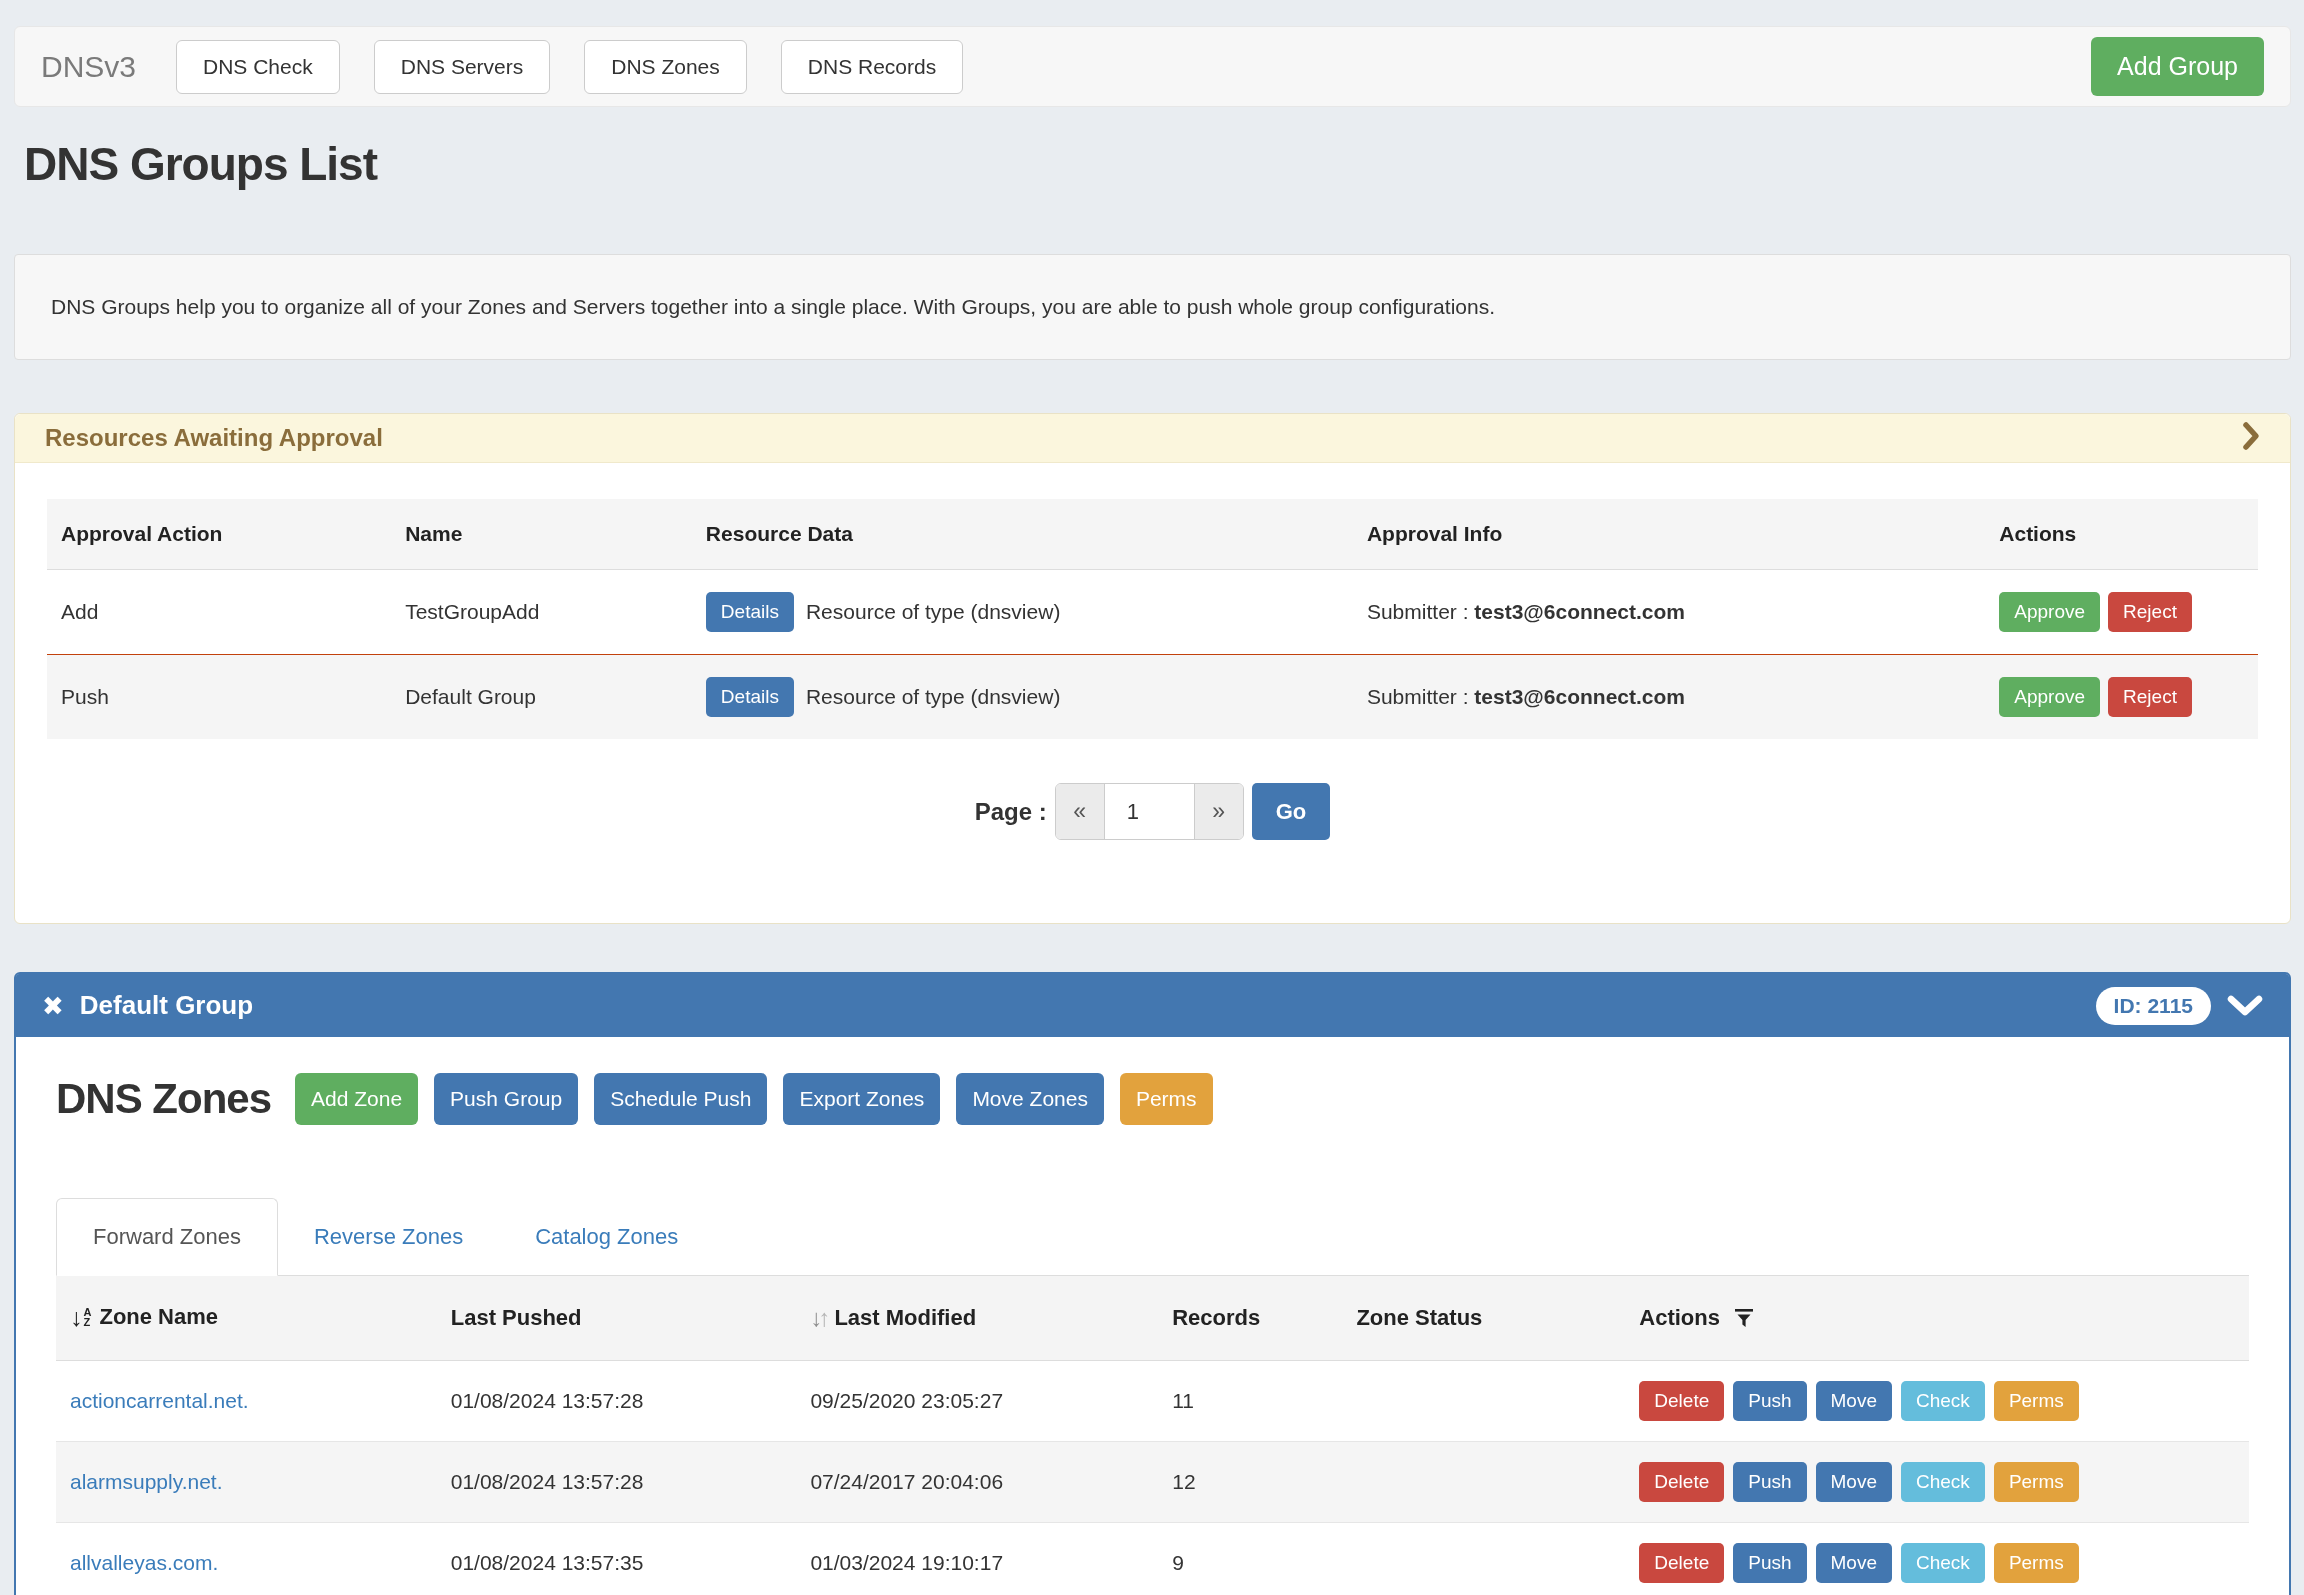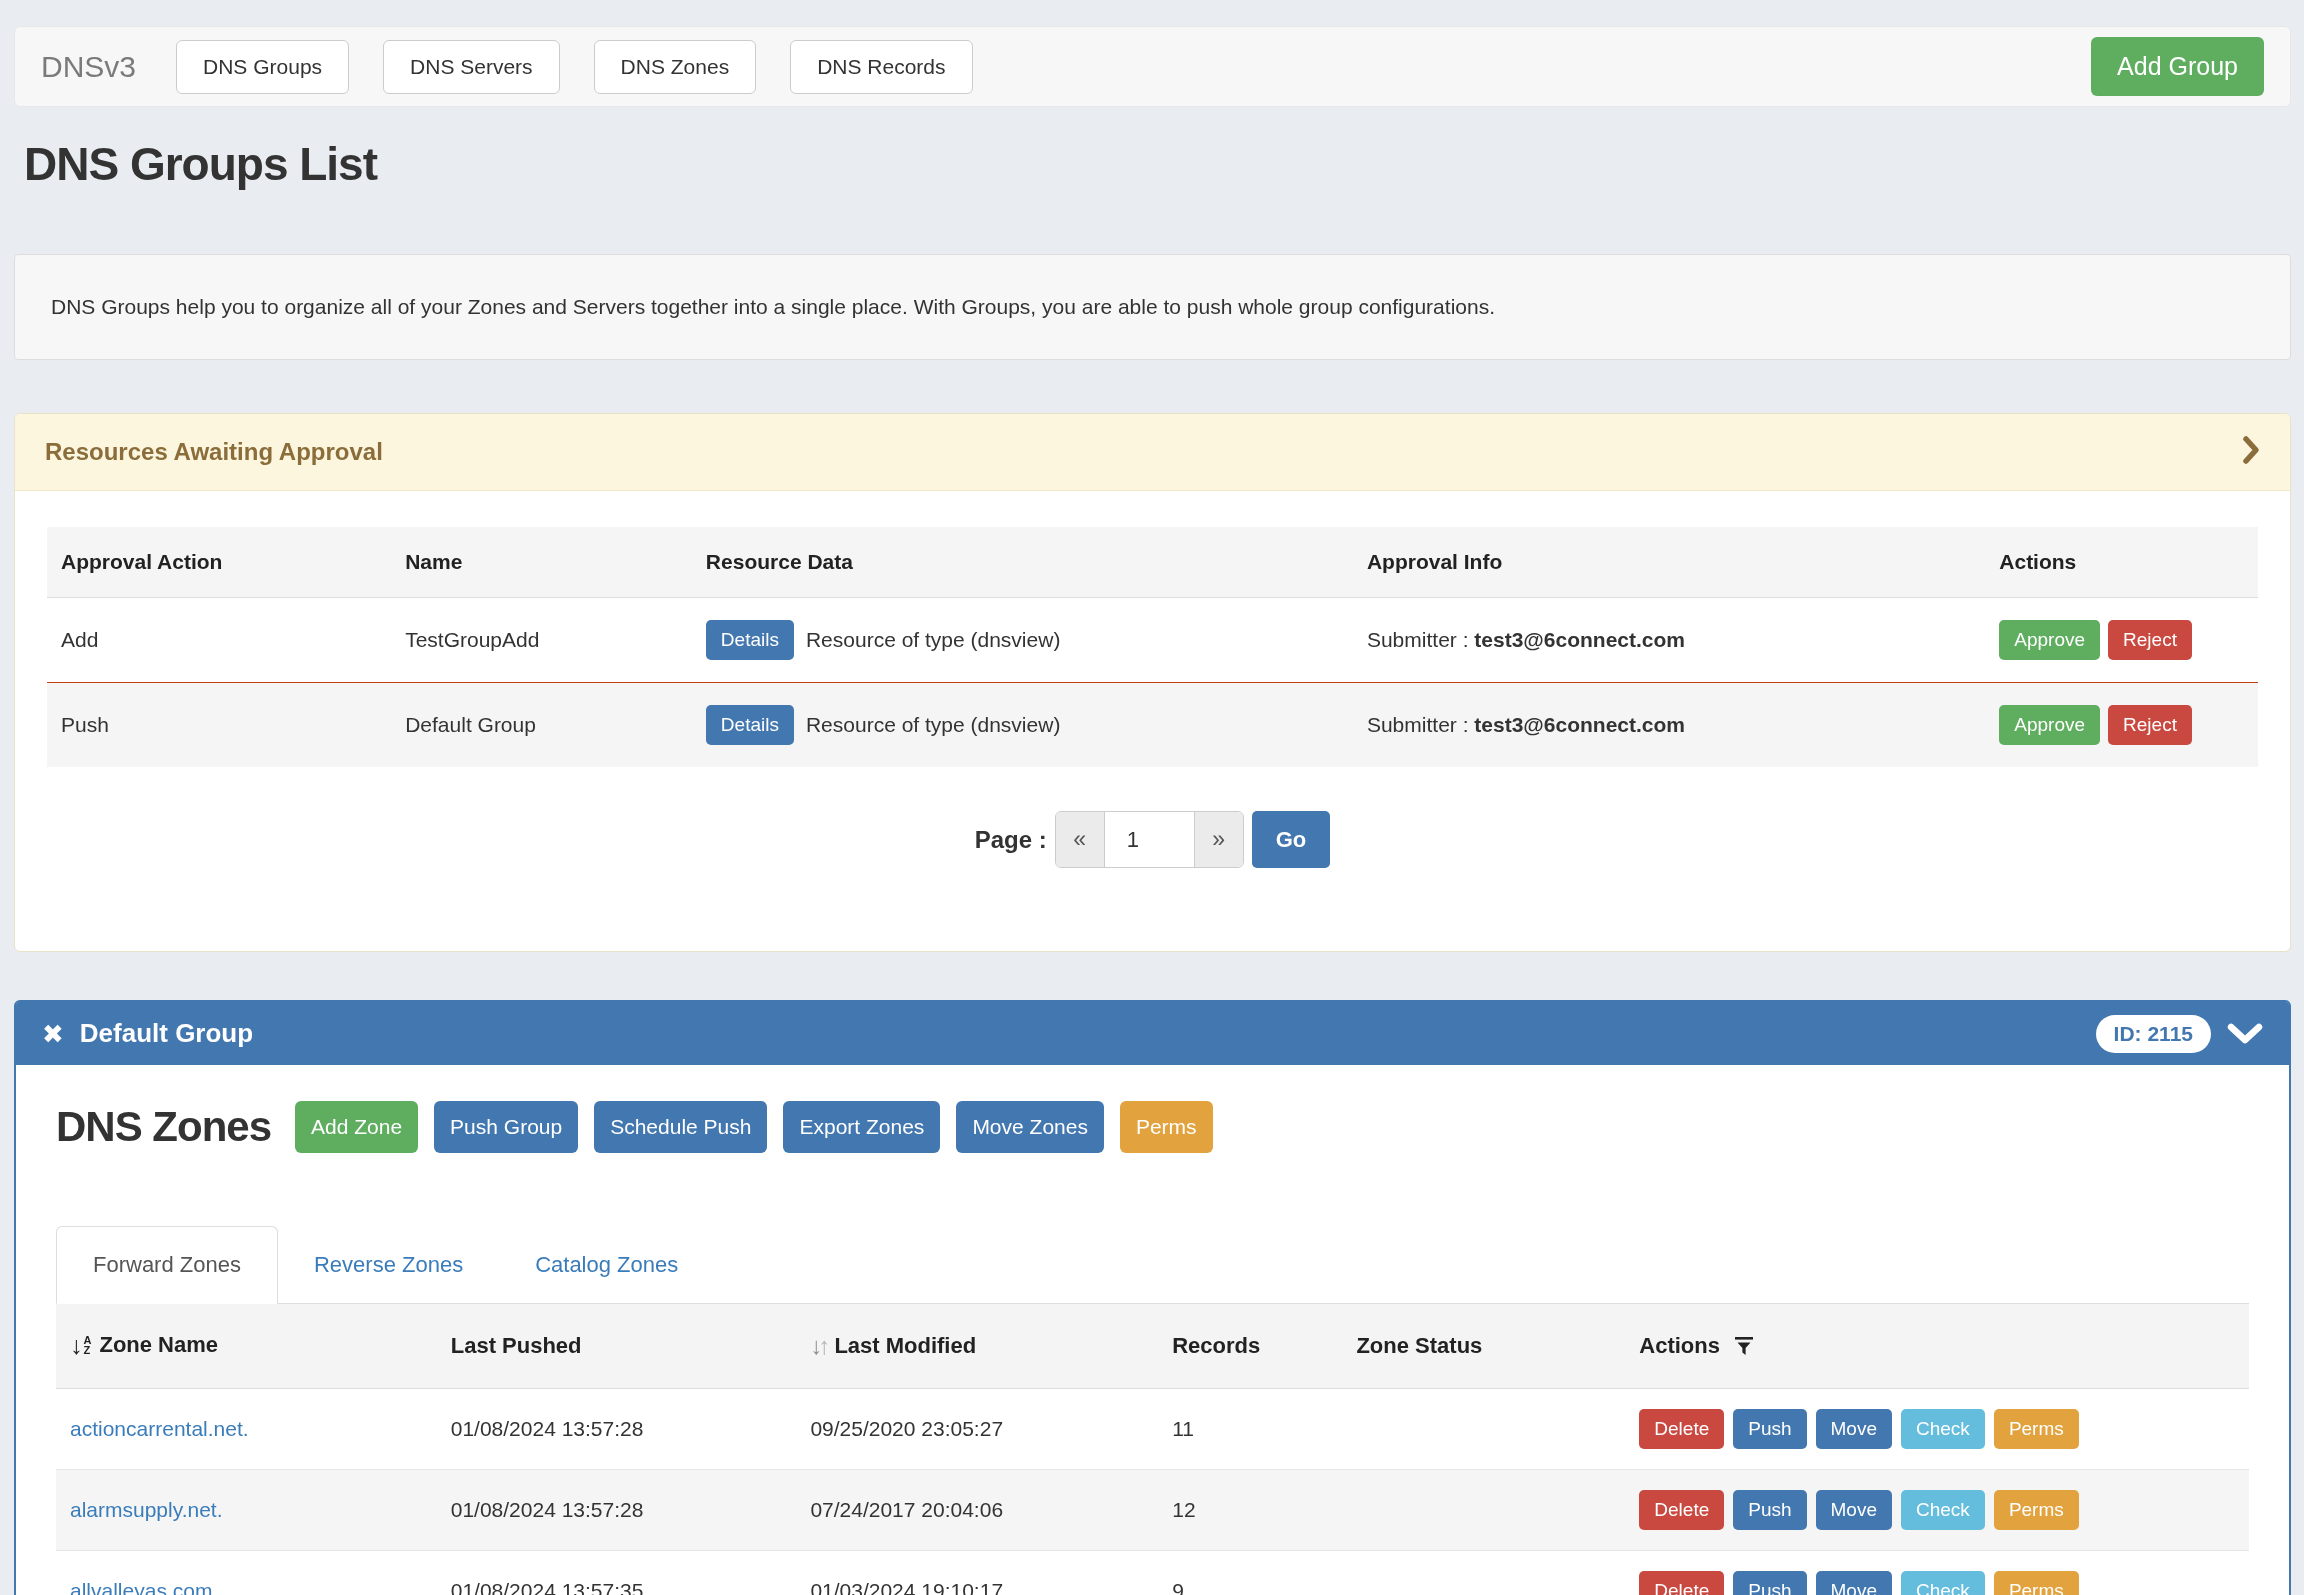--- a/index.html
+++ b/index.html
@@ -44,21 +44,21 @@
   .desc-card {
     background: #f7f7f7; border: 1px solid #ddd; border-radius: 4px;
     padding: 40px 36px; font-size: 21px; color: #333;
   }
 
   
   .panel { border-radius: 6px; margin-top: 53px; background: #fff; }
   .approval-panel { border: 1px solid #e9e2c6; }
   .panel-head-warning {
     background: #fbf6dd; color: #8a6d3b; border-bottom: 1px solid #f0e9cb;
-    border-radius: 6px 6px 0 0; height: 77px;
+    border-radius: 6px 6px 0 0; height: 49px;
     display: flex; align-items: center; padding: 0 30px; cursor: pointer;
   }
   .panel-head-warning .t { font-size: 24px; font-weight: bold; }
   .panel-head-warning .spacer { flex: 1; }
 
   .approval-body { padding: 36px 32px 83px; }
 
   table.data-table { width: 100%; border-collapse: collapse; table-layout: fixed; }
   table.data-table th {
     text-align: left; font-size: 21px; font-weight: bold; color: #222;
@@ -142,21 +142,21 @@
   .sort-updown-icon .u { color: #b5b5b5; }
   .filter-icon { cursor: pointer; margin-left: 6px; vertical-align: -2px; }
 </style>
 </head>
 <body>
 
 <div class="page">
 
   <header class="navbar">
     <span class="brand">DNSv3</span>
-    <button class="nav-btn">DNS Groups</button>
+    <button class="nav-btn">DNS Check</button>
     <button class="nav-btn">DNS Servers</button>
     <button class="nav-btn">DNS Zones</button>
     <button class="nav-btn">DNS Records</button>
     <span class="spacer"></span>
     <button class="btn btn-green btn-lg">Add Group</button>
   </header>
 
   <h1 class="page-title">DNS Groups List</h1>
 
   <div class="desc-card">DNS Groups help you to organize all of your Zones and Servers together into a single place. With Groups, you are able to push whole group configurations.</div>

